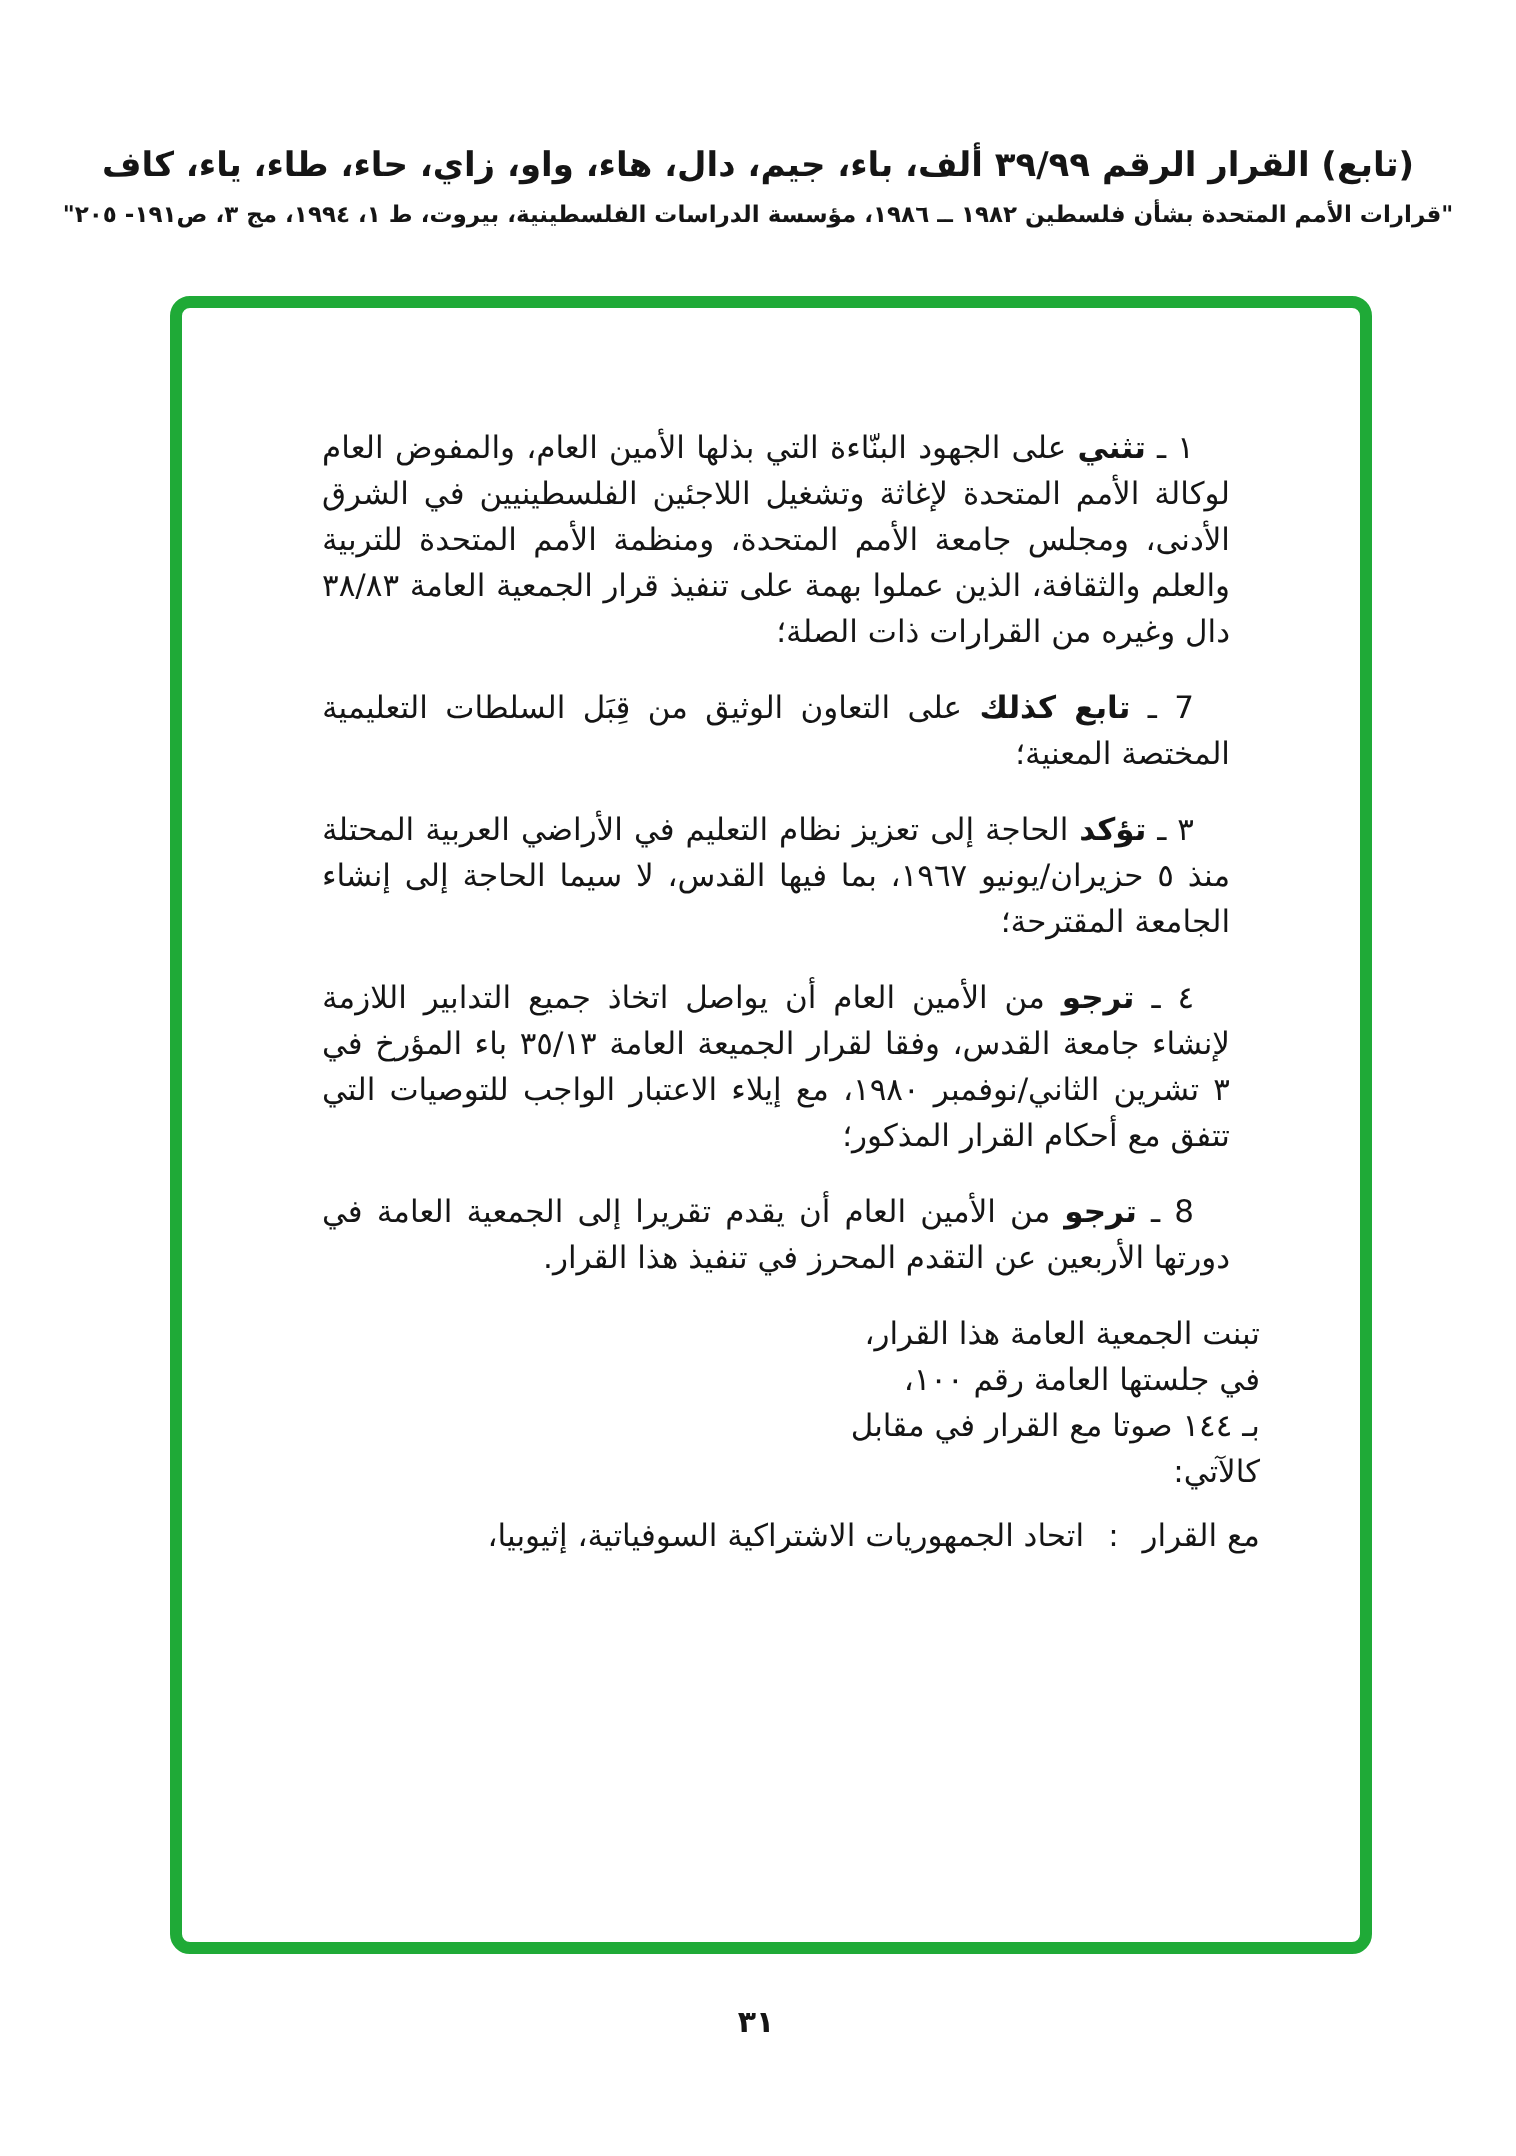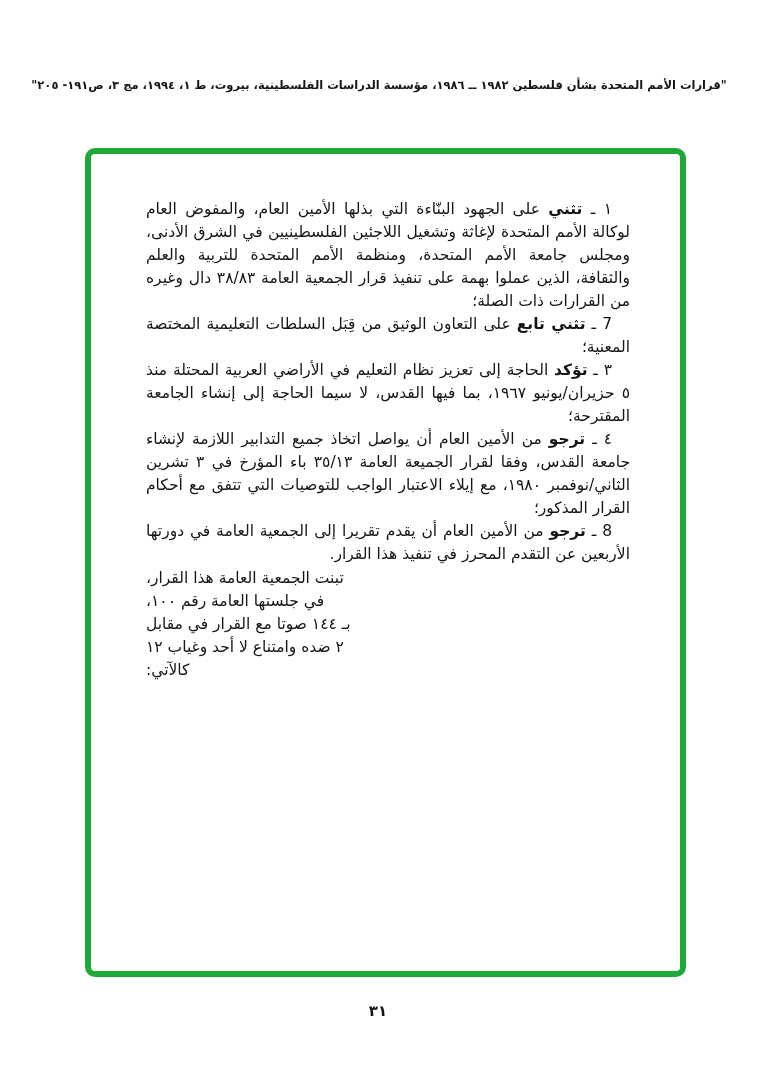--- a/index.html
+++ b/index.html
@@ -29,68 +29,71 @@
 
   
   .doc-body{
     position:absolute;top:44px;right:50px;
     width:484px;
     direction:rtl;
     font-size:15.5px;
     line-height:23px;
     text-align:justify;
   }
-  .para{text-indent:18px;margin:0;}
+  .para{text-indent:18px;margin:15px;}
   .para .lead{font-weight:bold;}
   .adoption{margin-top:1px;text-align:left;}
-  .adoption-line{direction:rtl;unicode-bidi:plaintext;text-align:left;}
+  .adoption-line{direction:rtl;unicode-bidi:plaintext;text-align:right;}
   .vote-line{margin-top:9px;text-align:justify;}
   .vote-line .colon{margin:0 12px;}
 
   
   .footer{position:absolute;bottom:58px;left:0;width:756px;text-align:center;}
   .page-number{font-weight:bold;font-size:15px;direction:rtl;}
 </style>
 </head>
 <body>
 
 <div class="page">
 
   <div class="header">
+    <div class="title">(تابع) القرار الرقم ٣٩/٩٩ ألف، باء، جيم، دال، هاء، واو، زاي، حاء، طاء، ياء، كاف</div>
     <div class="source">"قرارات الأمم المتحدة بشأن فلسطين ١٩٨٢ ــ ١٩٨٦، مؤسسة الدراسات الفلسطينية، بيروت، ط ١، ١٩٩٤، مج ٣، ص١٩١- ٢٠٥"</div>
   </div>
 
   <div class="green-box">
     <div class="doc-body">
 
       <div id="paragraphs">
   <p class="para"><span class="num">١ ـ</span> <span class="lead">تثني</span> <span class="txt">على الجهود البنّاءة التي بذلها الأمين العام، والمفوض العام لوكالة الأمم المتحدة لإغاثة وتشغيل اللاجئين الفلسطينيين في الشرق الأدنى، ومجلس جامعة الأمم المتحدة، ومنظمة الأمم المتحدة للتربية والعلم والثقافة، الذين عملوا بهمة على تنفيذ قرار الجمعية العامة ٣٨/٨٣ دال وغيره من القرارات ذات الصلة؛</span></p>
 
-  <p class="para"><span class="num">7 ـ</span> <span class="lead">تثني تابع</span> <span class="txt">على التعاون الوثيق من قِبَل السلطات التعليمية المختصة المعنية؛</span></p>
+  <p class="para"><span class="num">7 ـ</span> <span class="lead">تابع كذلك</span> <span class="txt">على التعاون الوثيق من قِبَل السلطات التعليمية المختصة المعنية؛</span></p>
 
   <p class="para"><span class="num">٣ ـ</span> <span class="lead">تؤكد</span> <span class="txt">الحاجة إلى تعزيز نظام التعليم في الأراضي العربية المحتلة منذ ٥ حزيران/يونيو ١٩٦٧، بما فيها القدس، لا سيما الحاجة إلى إنشاء الجامعة المقترحة؛</span></p>
 
   <p class="para"><span class="num">٤ ـ</span> <span class="lead">ترجو</span> <span class="txt">من الأمين العام أن يواصل اتخاذ جميع التدابير اللازمة لإنشاء جامعة القدس، وفقا لقرار الجميعة العامة ٣٥/١٣ باء المؤرخ في ٣ تشرين الثاني/نوفمبر ١٩٨٠، مع إيلاء الاعتبار الواجب للتوصيات التي تتفق مع أحكام القرار المذكور؛</span></p>
 
 
   <p class="para"><span class="num">8 ـ</span> <span class="lead">ترجو</span> <span class="txt">من الأمين العام أن يقدم تقريرا إلى الجمعية العامة في دورتها الأربعين عن التقدم المحرز في تنفيذ هذا القرار.</span></p>
 </div>
 
       <div id="adoption" class="adoption">
   <div class="adoption-line">تبنت الجمعية العامة هذا القرار،</div>
 
   <div class="adoption-line">في جلستها العامة رقم ١٠٠،</div>
 
   <div class="adoption-line">بـ ١٤٤ صوتا مع القرار في مقابل</div>
 
-  <div class="adoption-line">٢ ضده وامتناع لا أحد وغياب ١٢</div>
 
   <div class="adoption-line">كالآتي:</div>
 </div>
 
+      <div class="vote-line">
+        <span class="lead">مع القرار</span><span class="colon">:</span><span>اتحاد الجمهوريات الاشتراكية السوفياتية، إثيوبيا،</span>
+      </div>
 
     </div>
   </div>
 
   <div class="footer">
     <div class="page-number">٣١</div>
   </div>
 
 </div>
 

